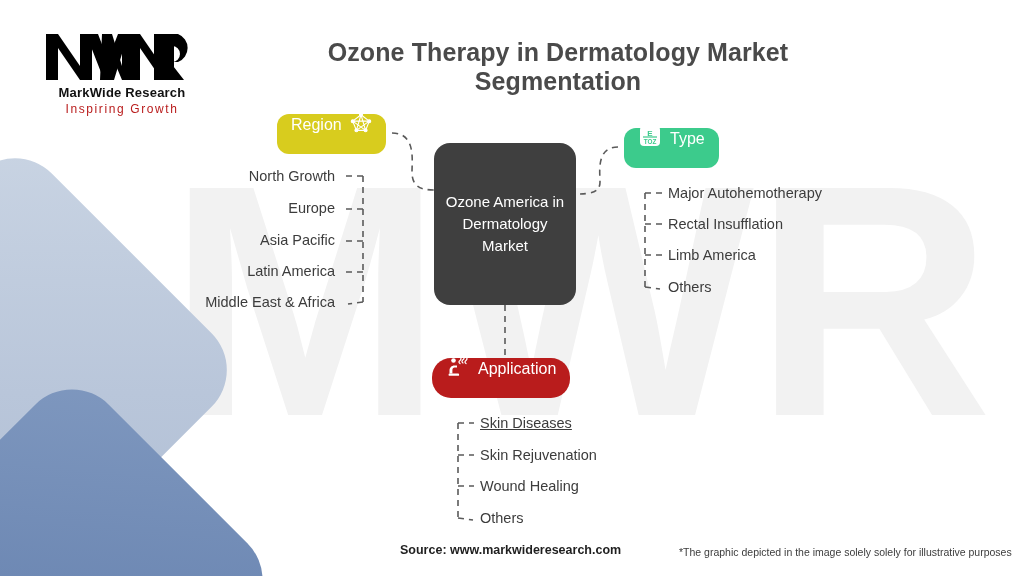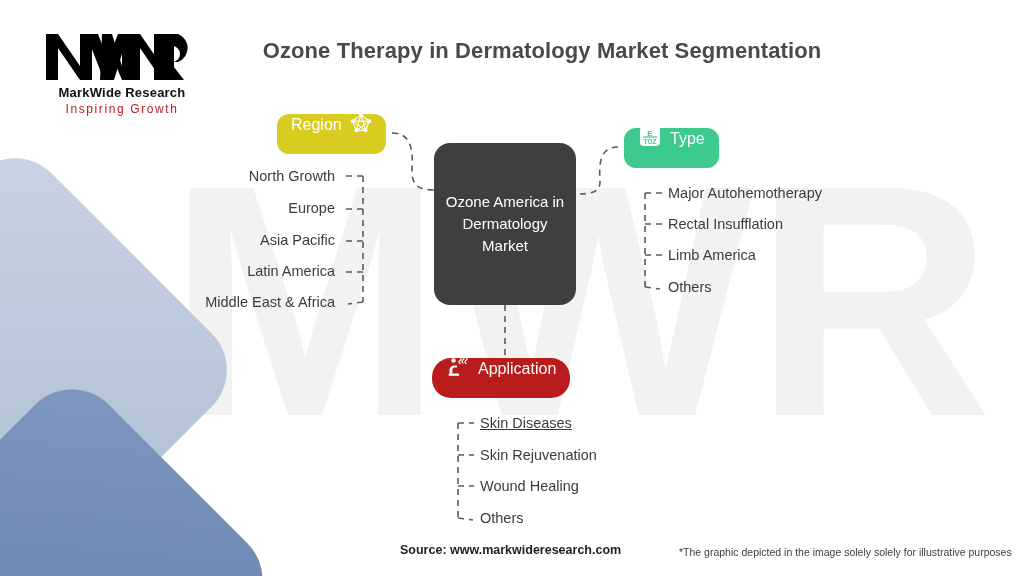--- a/index.html
+++ b/index.html
@@ -71,25 +71,25 @@
   .logo-tag {
     font-size: 12px;
     letter-spacing: 1.6px;
     color: #b91c1c;
     margin-top: 2px;
   }
 
   
   .title {
     position: absolute;
-    left: 232px;
+    left: 248px;
     top: 38px;
     width: 620px;
     text-align: center;
-    font-size: 22px;
+    font-size: 25px;
     font-weight: bold;
     color: #4a4a4a;
     letter-spacing: 0.1px;
   }
 
   
   .connectors {
     position: absolute;
     inset: 0;
   }

